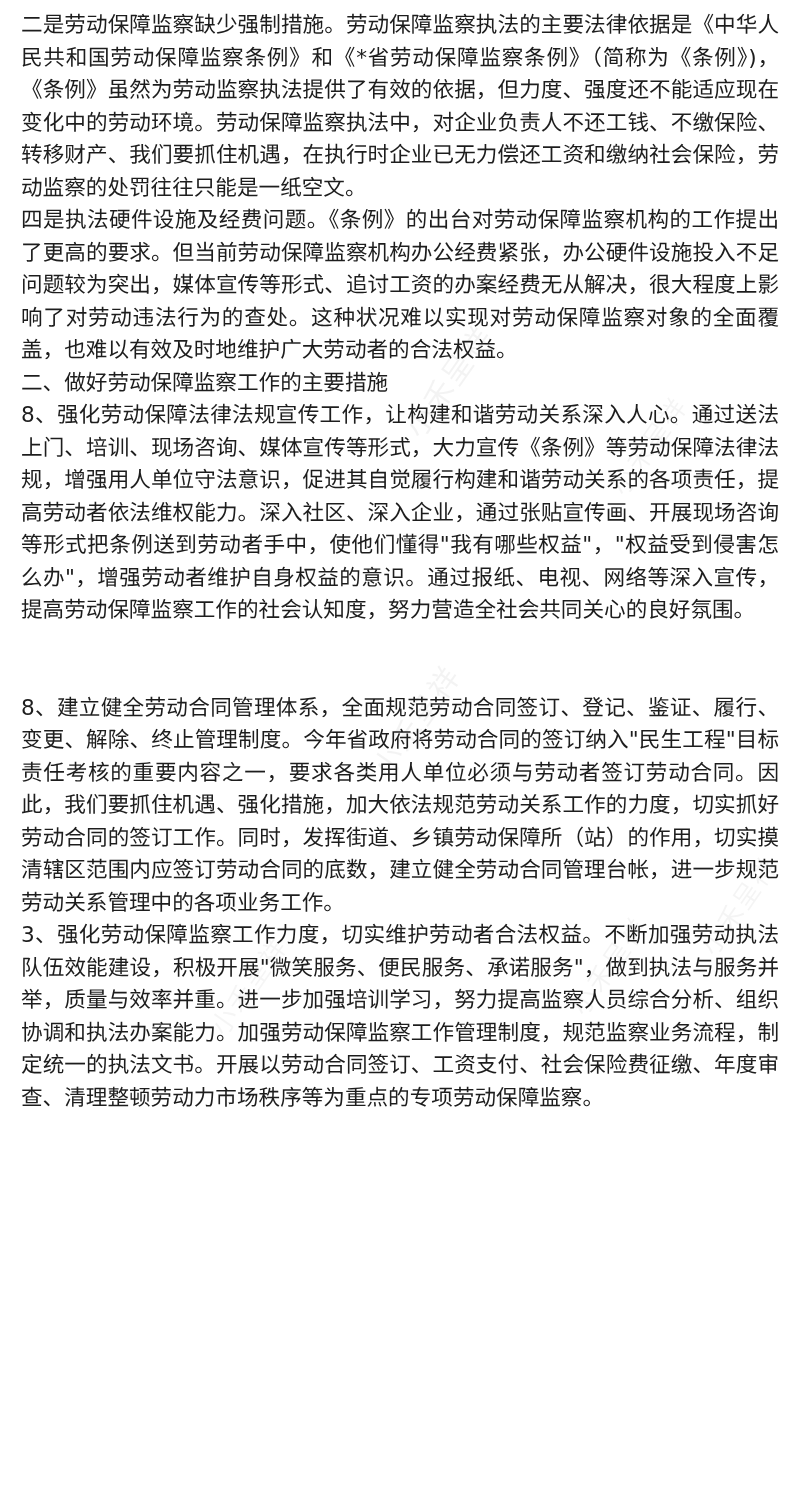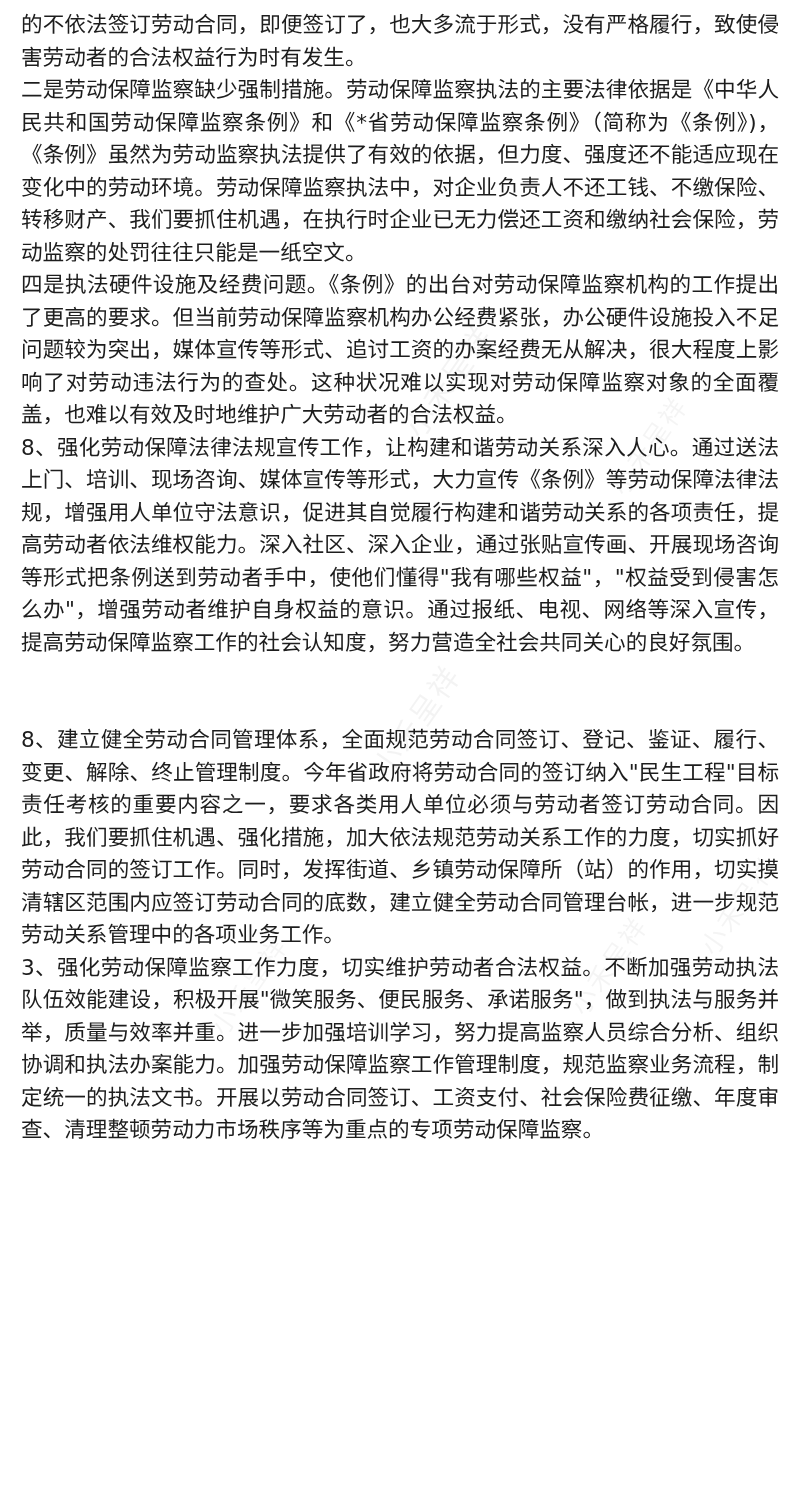--- a/index.html
+++ b/index.html
@@ -78,28 +78,28 @@
     <div class="wm wm-a">小禾呈祥</div>
     <div class="wm wm-b">小禾呈祥</div>
     <div class="wm wm-c">小禾呈祥</div>
     <div class="wm wm-d">小禾呈祥</div>
     <div class="wm wm-e">小禾呈祥</div>
     <div class="wm wm-f">小禾呈祥</div>
   </div>
 
   <div class="doc-body">
 
-    <p class="para">的不依法签订劳动合同，即便签订了，也大多流于形式，没有严格履行，致使侵害劳动者的合法权益行为时有发生。</p>
 
     <p class="para">二是劳动保障监察缺少强制措施。劳动保障监察执法的主要法律依据是《中华人民共和国劳动保障监察条例》和《*省劳动保障监察条例》（简称为《条例》)，《条例》虽然为劳动监察执法提供了有效的依据，但力度、强度还不能适应现在变化中的劳动环境。劳动保障监察执法中，对企业负责人不还工钱、不缴保险、转移财产、我们要抓住机遇，在执行时企业已无力偿还工资和缴纳社会保险，劳动监察的处罚往往只能是一纸空文。</p>
 
 
     <p class="para">四是执法硬件设施及经费问题。《条例》的出台对劳动保障监察机构的工作提出了更高的要求。但当前劳动保障监察机构办公经费紧张，办公硬件设施投入不足问题较为突出，媒体宣传等形式、追讨工资的办案经费无从解决，很大程度上影响了对劳动违法行为的查处。这种状况难以实现对劳动保障监察对象的全面覆盖，也难以有效及时地维护广大劳动者的合法权益。</p>
 
 
+    <p class="para">二、做好劳动保障监察工作的主要措施</p>
 
     <p class="para">8、强化劳动保障法律法规宣传工作，让构建和谐劳动关系深入人心。通过送法上门、培训、现场咨询、媒体宣传等形式，大力宣传《条例》等劳动保障法律法规，增强用人单位守法意识，促进其自觉履行构建和谐劳动关系的各项责任，提高劳动者依法维权能力。深入社区、深入企业，通过张贴宣传画、开展现场咨询等形式把条例送到劳动者手中，使他们懂得"我有哪些权益"，"权益受到侵害怎么办"，增强劳动者维护自身权益的意识。通过报纸、电视、网络等深入宣传，提高劳动保障监察工作的社会认知度，努力营造全社会共同关心的良好氛围。</p>
 
     <div class="spacer-gap"></div>
 
     <p class="para">8、建立健全劳动合同管理体系，全面规范劳动合同签订、登记、鉴证、履行、变更、解除、终止管理制度。今年省政府将劳动合同的签订纳入"民生工程"目标责任考核的重要内容之一，要求各类用人单位必须与劳动者签订劳动合同。因此，我们要抓住机遇、强化措施，加大依法规范劳动关系工作的力度，切实抓好劳动合同的签订工作。同时，发挥街道、乡镇劳动保障所（站）的作用，切实摸清辖区范围内应签订劳动合同的底数，建立健全劳动合同管理台帐，进一步规范劳动关系管理中的各项业务工作。</p>
 
     <p class="para">3、强化劳动保障监察工作力度，切实维护劳动者合法权益。不断加强劳动执法队伍效能建设，积极开展"微笑服务、便民服务、承诺服务"，做到执法与服务并举，质量与效率并重。进一步加强培训学习，努力提高监察人员综合分析、组织协调和执法办案能力。加强劳动保障监察工作管理制度，规范监察业务流程，制定统一的执法文书。开展以劳动合同签订、工资支付、社会保险费征缴、年度审查、清理整顿劳动力市场秩序等为重点的专项劳动保障监察。</p>
 
   </div>

